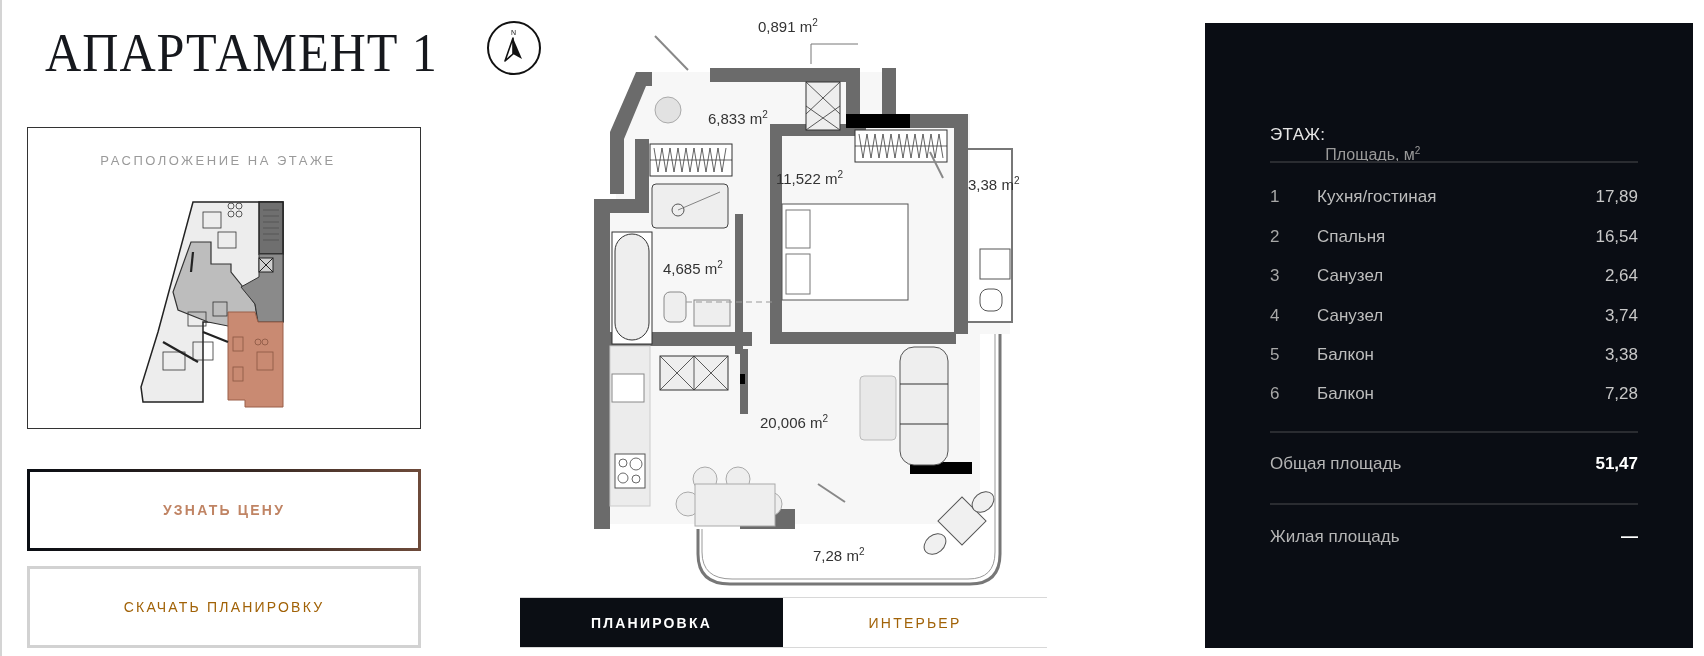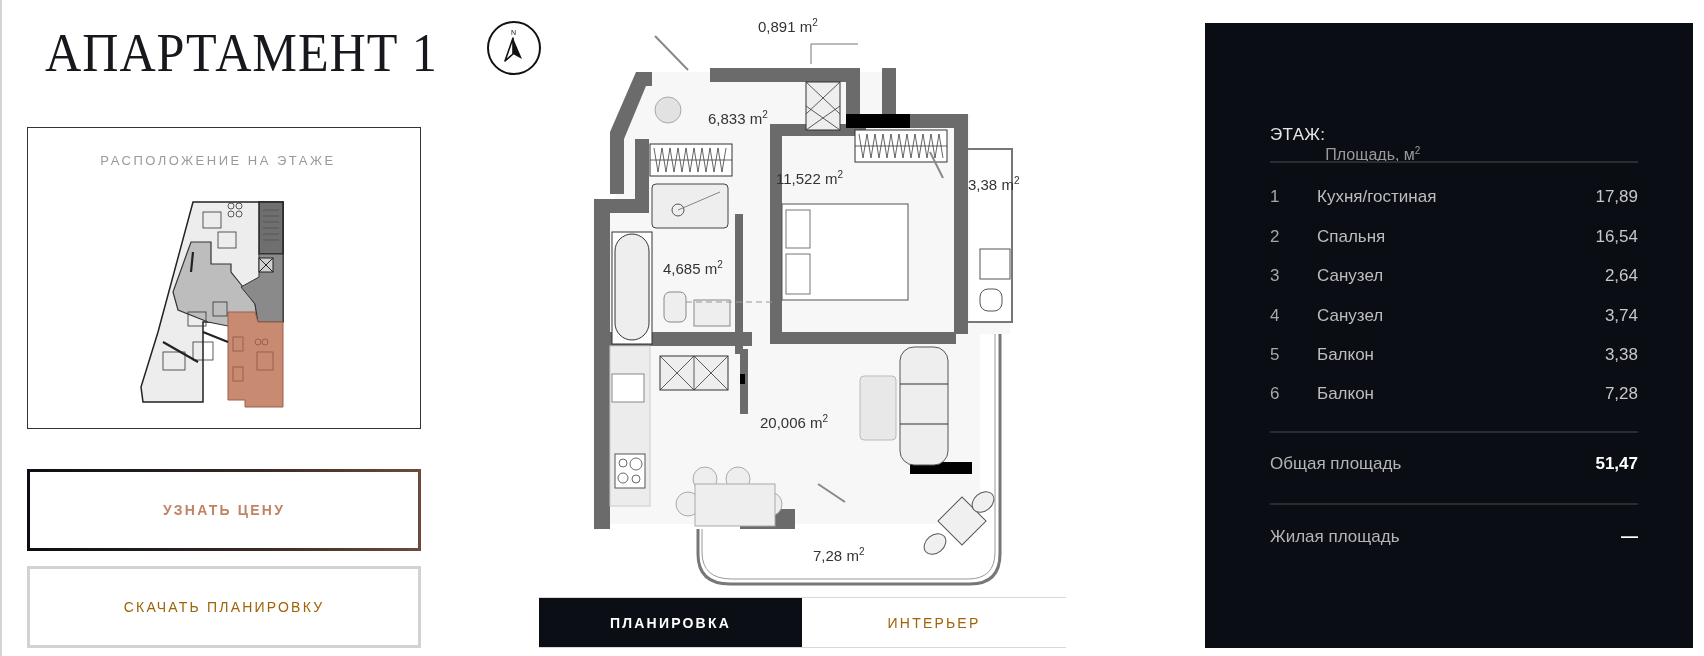--- a/index.html
+++ b/index.html
@@ -15,21 +15,21 @@
   .location-box { position: absolute; left: 27px; top: 127px; width: 394px; height: 302px; border: 1.5px solid #333; background: #fff; }
   .location-label { position: absolute; left: 0; right: 12px; top: 25px; text-align: center; font-size: 13px; letter-spacing: 2.5px; color: #9a9a9a; }
   .mini-plan { position: absolute; left: 105px; top: 64px; }
 
   .btn { position: absolute; left: 27px; width: 394px; height: 82px; display: flex; align-items: center; justify-content: center; font-size: 14px; letter-spacing: 2.2px; cursor: pointer; background: #fff; }
   .btn-price { top: 469px; border: 3px solid; border-image: linear-gradient(90deg, #0b0e14 0%, #3a2a24 60%, #6d4a3a 100%) 1; color: #c08464; font-weight: 700; }
   .btn-download { top: 566px; border: 3px solid #d2d2d2; color: #a16207; }
 
   .plan { position: absolute; left: 580px; top: 14px; }
 
-  .tabs { position: absolute; left: 539px; top: 597px; width: 527px; height: 51px; display: flex; border-top: 1px solid #d8d8d8; border-bottom: 1px solid #d8d8d8; }
+  .tabs { position: absolute; left: 520px; top: 597px; width: 527px; height: 51px; display: flex; border-top: 1px solid #d8d8d8; border-bottom: 1px solid #d8d8d8; }
   .tab { flex: 0 0 auto; display: flex; align-items: center; justify-content: center; font-size: 14px; letter-spacing: 2.2px; cursor: pointer; }
   .tab-active { width: 263px; background: #0b0e14; color: #fff; font-weight: 700; }
   .tab-inactive { width: 264px; background: #fff; color: #a16207; }
 
   .panel { position: absolute; left: 1205px; top: 23px; width: 488px; height: 625px; background: #0a0d14; color: #cfcfcf; }
   .panel-inner { position: absolute; left: 65px; width: 368px; }
   .panel-header { top: 98px; height: 28px; display: flex; justify-content: flex-start; align-items: center; }
   .panel-floor { color: #e6e6e6; font-size: 17px; letter-spacing: 0.3px; }
   .panel-area-head { color: #9a9a9a; font-size: 16px; margin-top: 40px; }
   .panel-area-head sup { font-size: 10px; }

